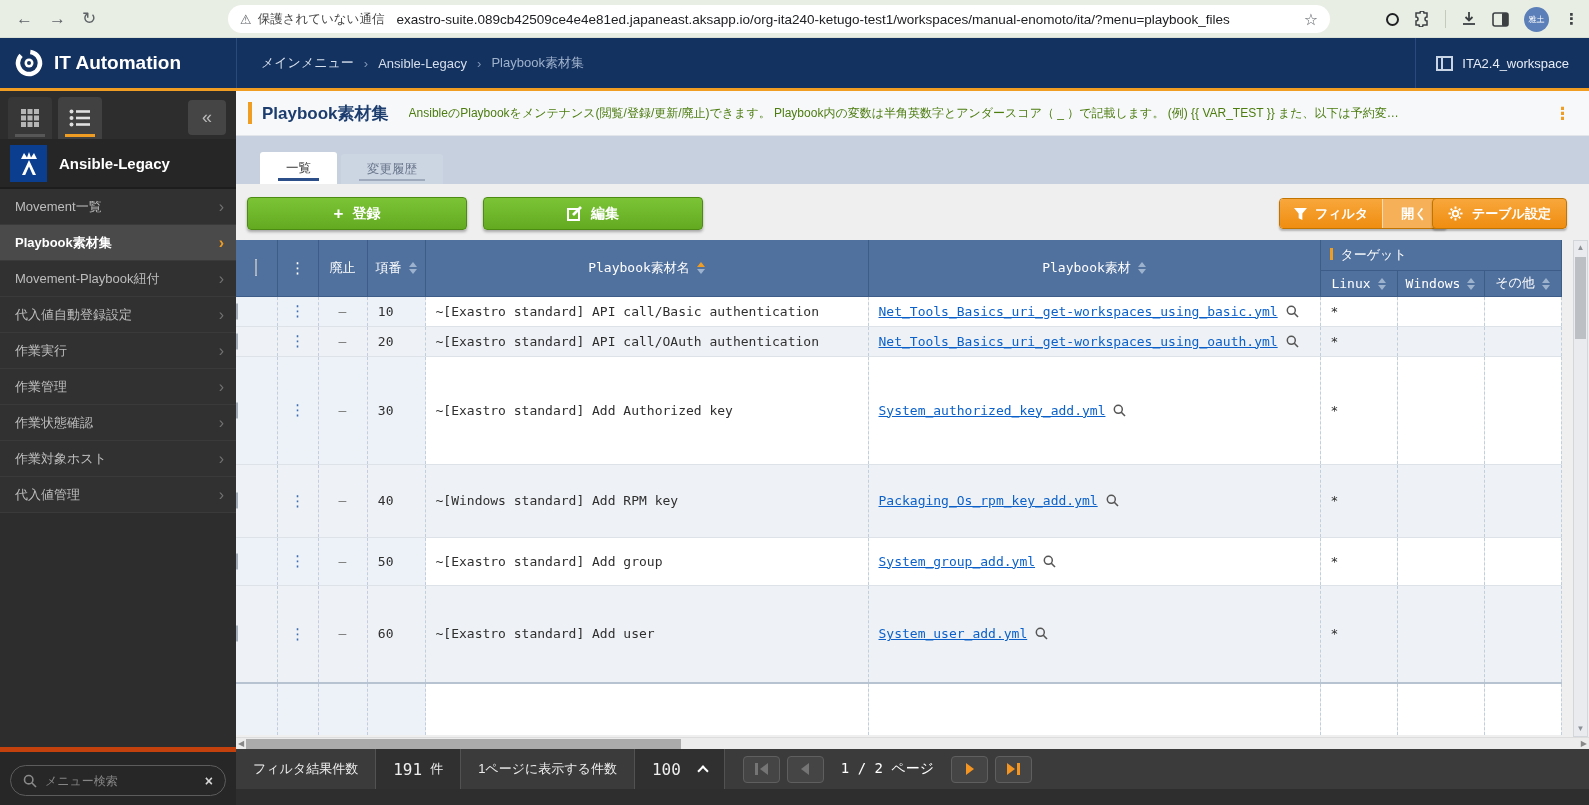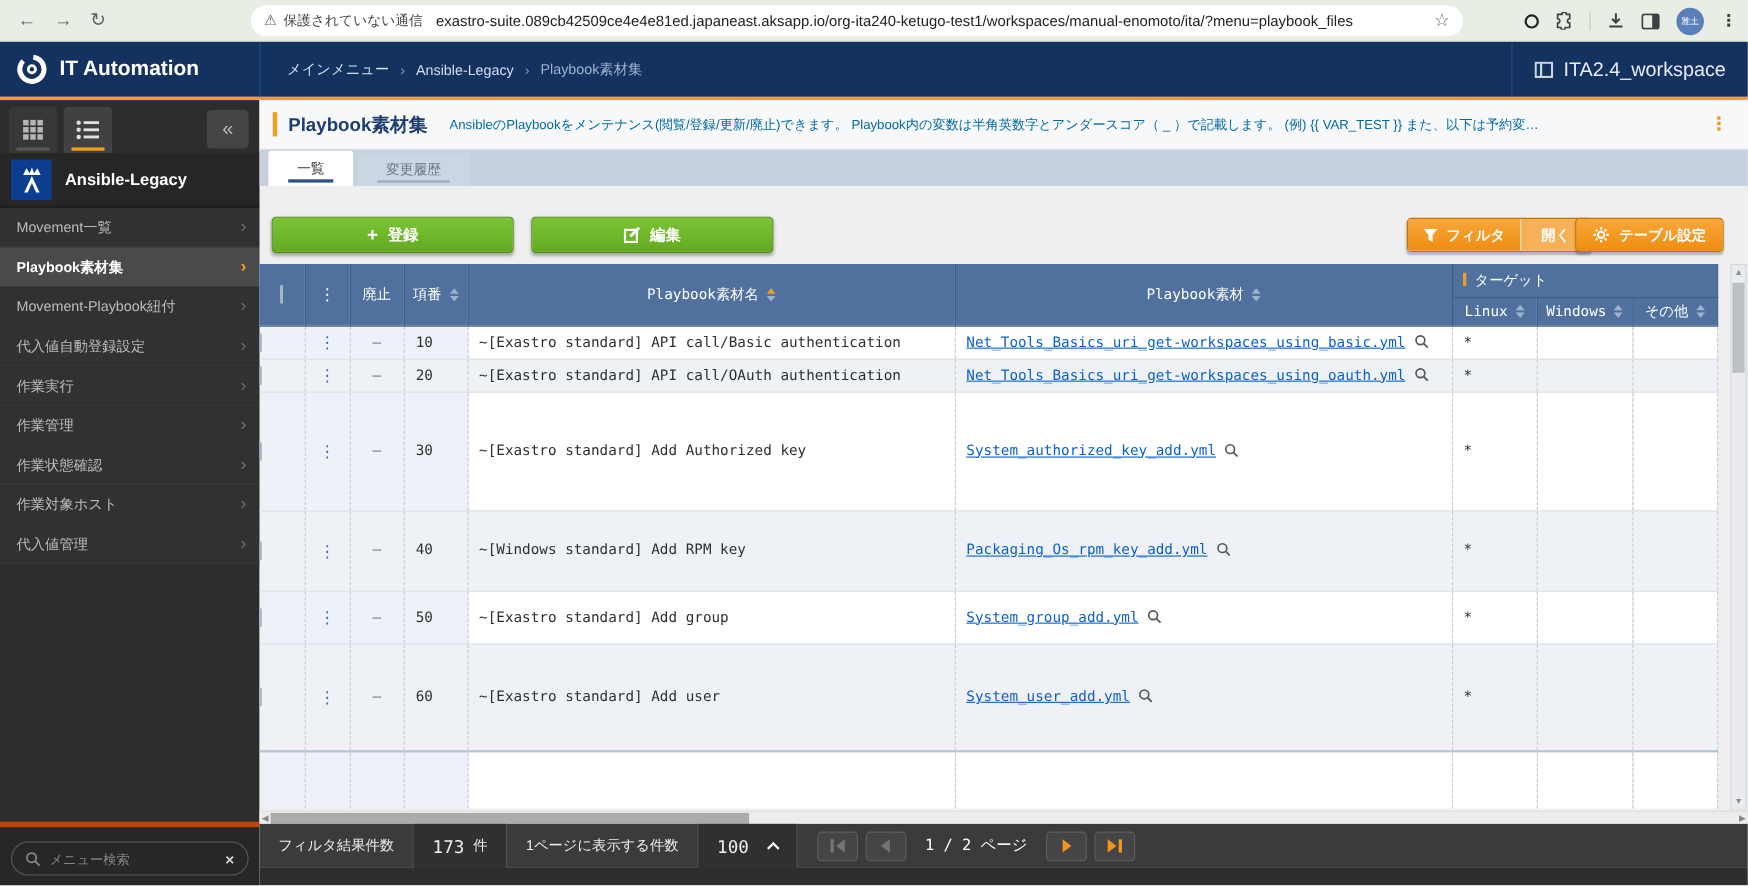--- a/index.html
+++ b/index.html
@@ -22,21 +22,21 @@
 
   
   .hdr { position:absolute; top:38px; left:0; width:1589px; height:50px; background:#143260; display:flex; align-items:center; }
   .brand { width:237px; height:100%; display:flex; align-items:center; gap:10px; padding-left:14px; border-right:1px solid #2a4a7d; }
   .brand-title { color:#fff; font-size:19px; font-weight:bold; white-space:nowrap; }
   .breadcrumb { display:flex; align-items:center; gap:10px; padding-left:24px; font-size:13px; }
   .crumb { color:#d6dfec; white-space:nowrap; }
   .crumb.current { color:#9fb2cc; }
   .crumb-sep { color:#7e96b8; font-size:13px; }
   .hright { margin-left:auto; display:flex; height:100%; }
-  .hbtn { display:flex; align-items:center; gap:9px; padding:0 20px; border-left:1px solid #2a4a7d; color:#e6ecf5; font-size:18px; white-space:nowrap; }
+  .hbtn { display:flex; align-items:center; gap:9px; padding:0 20px; border-left:1px solid #2a4a7d; color:#e6ecf5; font-size:13px; white-space:nowrap; }
   .accent { position:absolute; top:88px; left:0; width:1589px; height:3px; background:#f09d24; }
 
   
   .sidebar { position:absolute; top:91px; left:0; width:236px; height:714px; background:#2d2d2d; }
   .side-tabs { height:48px; display:flex; align-items:flex-end; padding:6px 8px 0; position:relative; }
   .stab { width:44px; height:42px; background:#373737; border-radius:4px 4px 0 0; margin-right:6px; display:flex; align-items:center; justify-content:center; position:relative; }
   .stab.active { background:#414141; }
   .stab .under { position:absolute; bottom:2px; left:7px; right:7px; height:3px; background:#575757; }
   .stab.active .under { background:#f09d24; }
   .collapse { position:absolute; right:10px; top:9px; width:38px; height:35px; background:#454545; border-radius:4px; color:#b9b9b9; font-size:18px; display:flex; align-items:center; justify-content:center; }
@@ -51,24 +51,24 @@
   .search-pill { position:absolute; left:10px; right:10px; top:13px; height:31px; border:1px solid #5c5c5c; border-radius:16px; display:flex; align-items:center; padding:0 12px; gap:8px; }
   .search-pill input { flex:1; background:transparent; border:none; outline:none; color:#ccc; font-size:12px; font-family:inherit; min-width:0; }
   .search-pill input::placeholder { color:#858585; }
   .clear-x { color:#d6d6d6; font-size:14px; font-weight:bold; }
 
   
   .main { position:absolute; top:91px; left:236px; width:1353px; height:714px; background:#efefef; }
   .titlebar { position:absolute; top:0; left:0; right:0; height:45px; background:#f6f8fa; border-bottom:1px solid #e2e6ea; display:flex; align-items:center; }
   .title-accent { width:4px; height:22px; background:#f09d24; margin:0 10px 0 12px; }
   .page-title { color:#1c3d6e; font-size:17px; font-weight:bold; margin-right:20px; white-space:nowrap; }
-  .page-desc { color:#0369a1; font-size:12px; white-space:nowrap; overflow:hidden; text-overflow:ellipsis; flex:1; }
+  .page-desc { color:#4d7c0f; font-size:12px; white-space:nowrap; overflow:hidden; text-overflow:ellipsis; flex:1; }
   .title-menu { color:#f09d24; font-size:17px; font-weight:bold; padding:0 18px; }
 
-  .tabbar { position:absolute; top:45px; left:0; right:0; height:33px; background:#c6d0de; padding-left:8px; display:flex; align-items:flex-end; }
+  .tabbar { position:absolute; top:45px; left:0; right:0; height:48px; background:#c6d0de; padding-left:24px; display:flex; align-items:flex-end; }
   .mtab { height:30px; margin-right:4px; padding:0 26px; display:flex; align-items:center; font-size:12.5px; color:#69768c; background:#ccd5e2; border-radius:3px 3px 0 0; position:relative; white-space:nowrap; }
   .mtab .tub { position:absolute; bottom:3px; left:18px; right:18px; height:2px; background:#9fabbc; }
   .mtab.active { background:#fff; color:#333; height:32px; z-index:2; }
   .mtab.active .tub { background:#2c4f8a; height:3px; }
 
   .btn-green { position:absolute; top:106px; width:220px; height:33px; background:linear-gradient(#7cc436,#63aa21); border:1px solid #4c8c13; border-radius:4px; box-shadow:0 2px 3px rgba(0,0,0,.3); color:#fff; font-size:14px; font-weight:bold; display:flex; align-items:center; justify-content:center; gap:9px; }
   .fg { position:absolute; top:107px; left:1032px; height:31px; display:flex; border:1px solid #c27400; border-radius:4px; overflow:hidden; box-shadow:0 2px 2px rgba(0,0,0,.25);margin-left:11px; }
   .fg .seg1 { background:linear-gradient(#f8a73c,#ef8d10); padding:0 14px; display:flex; align-items:center; gap:8px; color:#fff; font-weight:bold; font-size:13px; }
   .fg .seg2 { background:#f6b057; border-left:1px solid rgba(255,255,255,.55); padding:0 18px; color:#fff; font-weight:bold; font-size:13px; display:flex; align-items:center; }
   .btn-ts { position:absolute; top:107px; left:1196px; height:31px; padding:0 15px; background:linear-gradient(#f8a73c,#ef8d10); border:1px solid #c27400; border-radius:4px; color:#fff; font-weight:bold; font-size:13px; display:flex; align-items:center; gap:9px; box-shadow:0 2px 2px rgba(0,0,0,.25); }
@@ -498,21 +498,21 @@
       <span class="harr" style="left:2px;">◀</span>
       <span class="hthumb"></span>
       <span class="harr" style="right:2px;">▶</span>
     </div>
 
     <div class="footbar">
       <div class="fsec">
           <span>フィルタ結果件数</span>
         </div>
       <div class="fsec fval">
-        <span>173</span>
+        <span>191</span>
           <span style="font-size:13px;">件</span>
       </div>
       <div class="fsec">
           <span>1ページに表示する件数</span>
         </div>
       <div class="fsec fval">
         <span>100</span>
           <span class="chev-up"></span>
       </div>
       <div class="pgroup">

